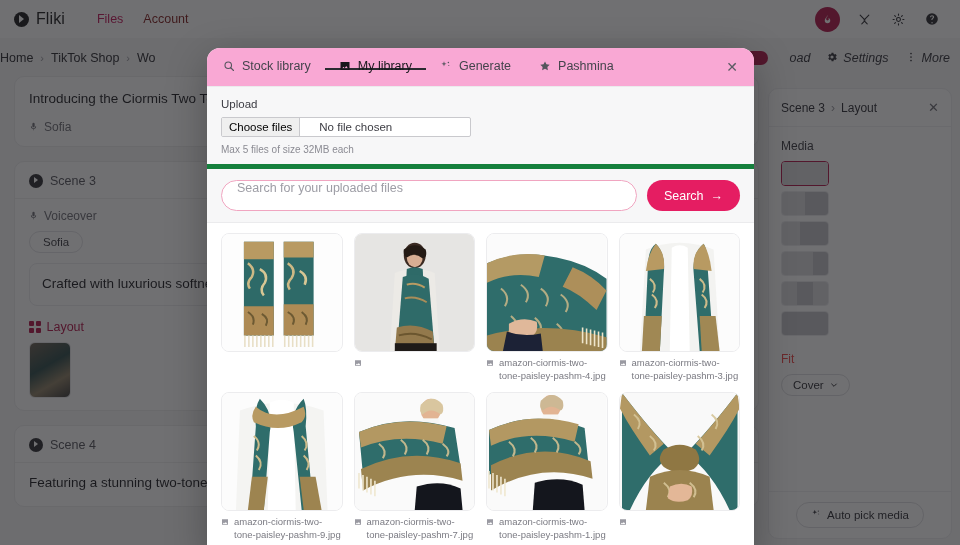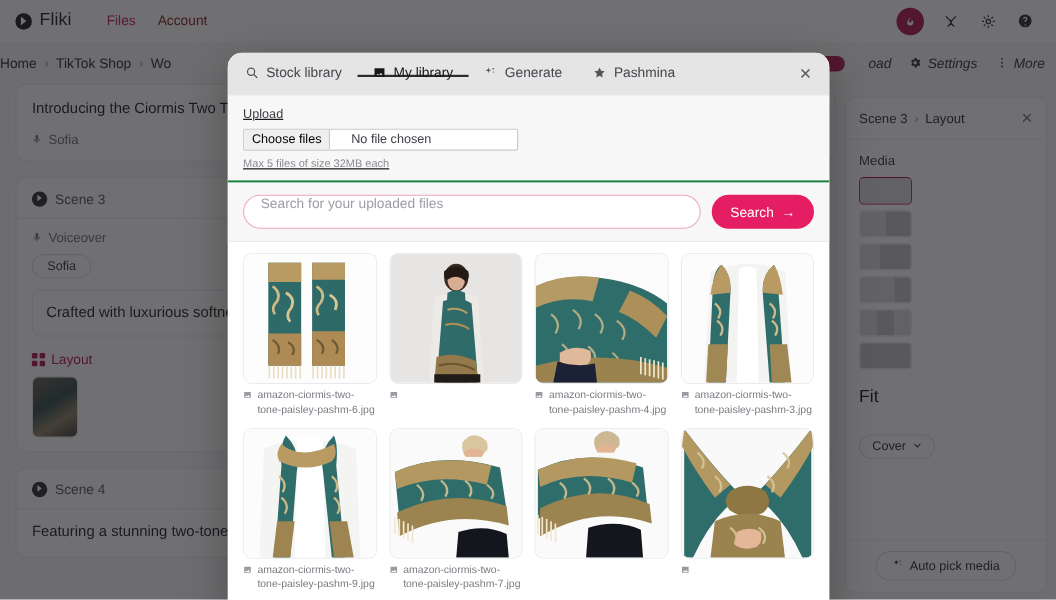--- a/index.html
+++ b/index.html
@@ -135,21 +135,21 @@
   .props-head .x { margin-left: auto; color: #6d6d75; cursor: pointer; font-size: 13px; }
   .props-body { padding: 12px; flex: 1; overflow: hidden; }
   .props-label { font-size: 12px; color: #3b3b42; margin-bottom: 8px; }
   .media-list { display: flex; flex-direction: column; gap: 5px; }
   .media-item {
     width: 48px; height: 25px; border-radius: 4px; cursor: pointer;
     border: 1px solid #e9e9ec; overflow: hidden; display: flex;
   }
   .media-item.sel { border-color: #b4174b; }
   .media-item i { display: block; height: 100%; }
-  .fit-label { font-size: 16px; color: #0f172a; margin: 16px 0 25px; }
+  .fit-label { font-size: 12px; color: #ef4444; margin: 16px 0 8px; }
   .select-pill {
     display: inline-flex; align-items: center; gap: 6px;
     border: 1px solid #dedee2; border-radius: 14px;
     padding: 4px 11px; font-size: 11.5px; color: #2f2f36; cursor: pointer;
   }
   .props-foot {
     border-top: 1px solid #f0f0f2; padding: 10px;
     display: flex; justify-content: center;
   }
   .auto-pick {
@@ -170,21 +170,21 @@
     position: absolute;
     left: 207px; top: 48px; width: 547px; height: 505px;
     background: #ffffff;
     border-radius: 13px 13px 0 0;
     box-shadow: 0 12px 40px rgba(0,0,0,.28);
     display: flex; flex-direction: column;
     overflow: hidden;
   }
   .modal-tabs {
     display: flex; align-items: stretch;
-    background: #e5e5e5;
+    background: #f9a8d4;
     border-bottom: 1px solid #ebebed;
     padding: 16px 14px;
     height: 39px;
     flex: none;
   }
   .tab {
     display: flex; align-items: center; gap: 7px;
     padding: 0 14px;
     font-size: 12.5px; color: #44444c;
     cursor: pointer;
@@ -196,23 +196,22 @@
   .tab .ti { display: flex; align-items: center; color: #55555d; }
   .tab.active .ti { color: #17171b; }
   .modal-close {
     margin-left: auto; display: flex; align-items: center;
     padding: 0 2px 0 10px; color: #5b5b63; cursor: pointer; font-size: 14px;
   }
 
   .modal-upload {
     padding: 11px 14px 9px;
     background: #f7f7f8;
-    border-bottom: 2px solid #15803d;
+    border-bottom: 5px solid #15803d;
     flex: none;
-    text-decoration: underline;
   }
   .up-title { font-size: 11.5px; color: #3c3c43; margin-bottom: 7px; }
   .file-row {
     display: inline-flex; align-items: stretch;
     border: 1px solid #c9c9cd; border-radius: 2px;
     background: #fff; height: 20px; overflow: hidden;
     cursor: pointer;
   }
   .file-btn {
     background: #efefef; border-right: 1px solid #c9c9cd;
@@ -544,28 +543,20 @@
             <path d="M78 38 q9 5 5 14" stroke="#d7c694" stroke-width="2.5" fill="none"></path>
             <path d="M66 80 q9 5 5 13" stroke="#6d5a33" stroke-width="2" fill="none"></path>
             <path d="M80 80 q8 6 4 13" stroke="#6d5a33" stroke-width="2" fill="none"></path>
           </g>
           <g stroke="#e8dfc6" stroke-width="1.6">
             <path d="M23 104v12M27 104v12M31 104v12M35 104v12M39 104v12M43 104v12M47 104v12M51 104v12"></path>
             <path d="M63 104v12M67 104v12M71 104v12M75 104v12M79 104v12M83 104v12M87 104v12M91 104v12"></path>
           </g>
         </svg>
       </div>
-      <div class="cap">
-        <span class="cap-ico">
-          <svg width="8" height="8" viewBox="0 0 24 24" fill="currentColor">
-              <path d="M3 4h18v16H3V4zm2.2 13.8h13.6l-4.3-5.6-3.2 4.1-2.2-2.6-3.9 4.1zM8 9.4a1.6 1.6 0 11-3.2 0 1.6 1.6 0 013.2 0z"></path>
-            </svg>
-        </span>
-        <span>amazon-ciormis-two-tone-paisley-pashm-6.jpg</span>
-      </div>
     </div>
 
     <div class="file-card">
       <div class="thumb">
         <svg viewBox="0 0 120 120" preserveAspectRatio="none">
           <rect width="120" height="120" fill="#e6e5e3"></rect>
           <ellipse cx="60" cy="22" rx="11" ry="13" fill="#3b2a22"></ellipse>
           <ellipse cx="60" cy="24" rx="8" ry="10" fill="#d8ae93"></ellipse>
           <path d="M49 16 q11 -9 22 0 q2 8 -3 9 q-8 -7 -16 -1 q-4 -1 -3 -8z" fill="#241a14"></path>
           <path d="M40 40 q20 -8 40 0 l5 80 h-50 z" fill="#eceae6"></path>
@@ -730,20 +721,28 @@
               <path d="M44 46 q9 7 4 15"></path>
             <path d="M66 46 q9 7 4 15"></path>
               <path d="M88 50 q9 7 4 13"></path>
           </g>
           <g stroke="#efe7cf" stroke-width="1.6">
             <path d="M2 80v18M6 82v18M10 84v18M14 86v18M18 88v18"></path>
           </g>
           <path d="M48 92 q26 -8 48 2 l2 26 h-52 z" fill="#14161d"></path>
         </svg>
       </div>
+      <div class="cap">
+        <span class="cap-ico">
+          <svg width="8" height="8" viewBox="0 0 24 24" fill="currentColor">
+              <path d="M3 4h18v16H3V4zm2.2 13.8h13.6l-4.3-5.6-3.2 4.1-2.2-2.6-3.9 4.1zM8 9.4a1.6 1.6 0 11-3.2 0 1.6 1.6 0 013.2 0z"></path>
+            </svg>
+        </span>
+        <span>amazon-ciormis-two-tone-paisley-pashm-1.jpg</span>
+      </div>
     </div>
 
     <div class="file-card">
       <div class="thumb">
         <svg viewBox="0 0 120 120" preserveAspectRatio="none">
           <rect width="120" height="120" fill="#f9f9f9"></rect>
           <path d="M2 0 q30 40 52 62 q-26 18 -44 58 H2 z" fill="#2f6d6b"></path>
           <path d="M118 0 q-30 40 -52 62 q26 18 44 58 h8 z" fill="#2f6d6b"></path>
           <path d="M2 0 q24 32 42 52 l-14 12 q-20 -28 -30 -48 z" fill="#b39862"></path>
           <path d="M118 0 q-24 32 -42 52 l14 12 q20 -28 30 -48 z" fill="#b39862"></path>

